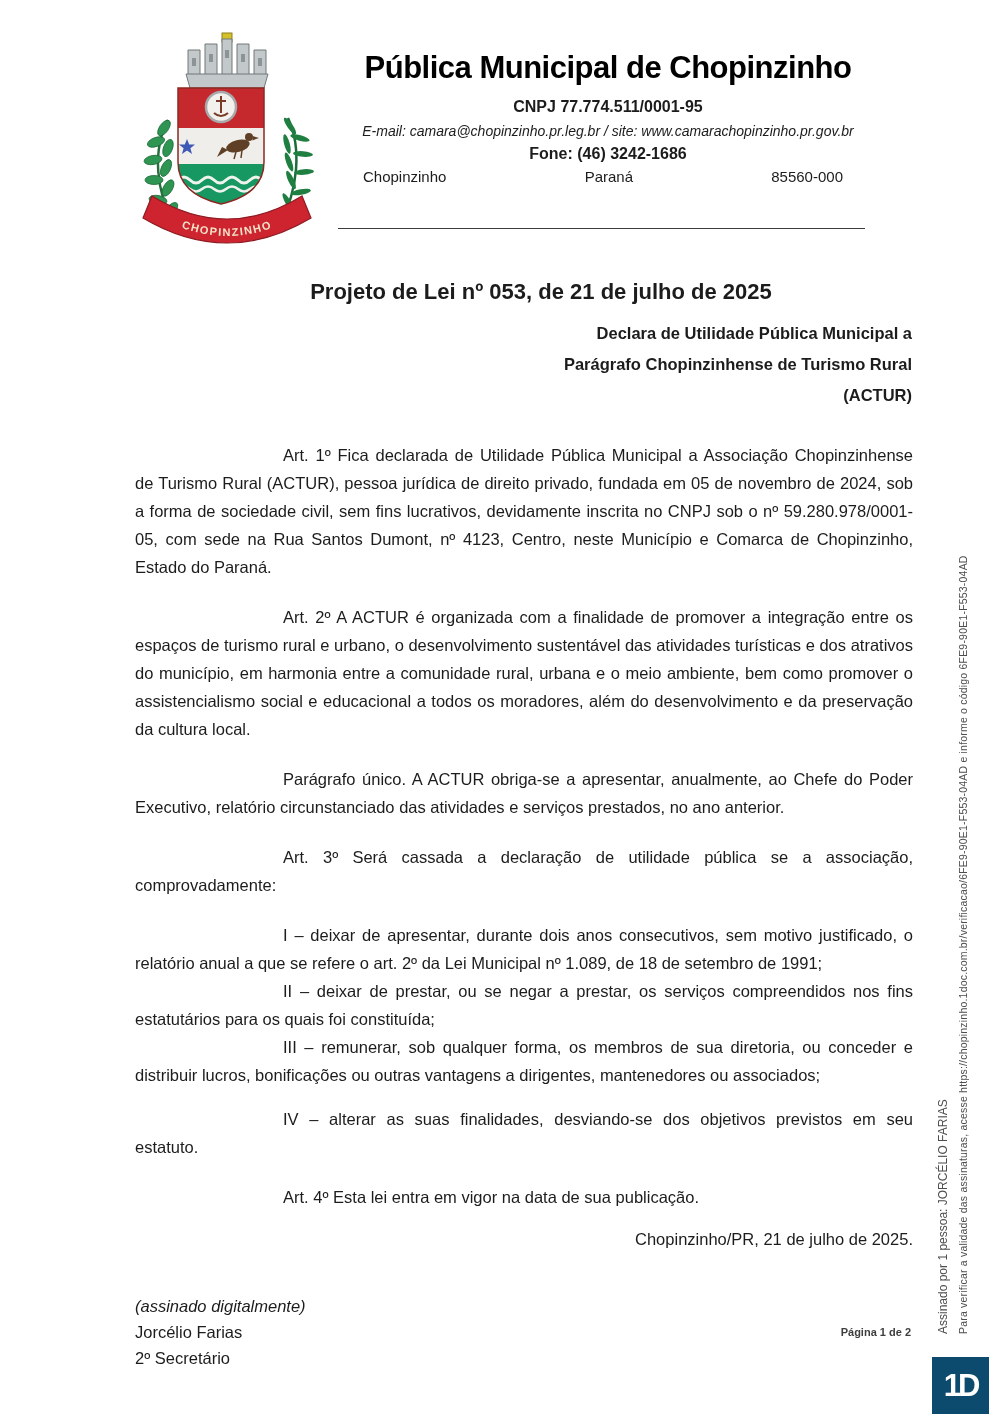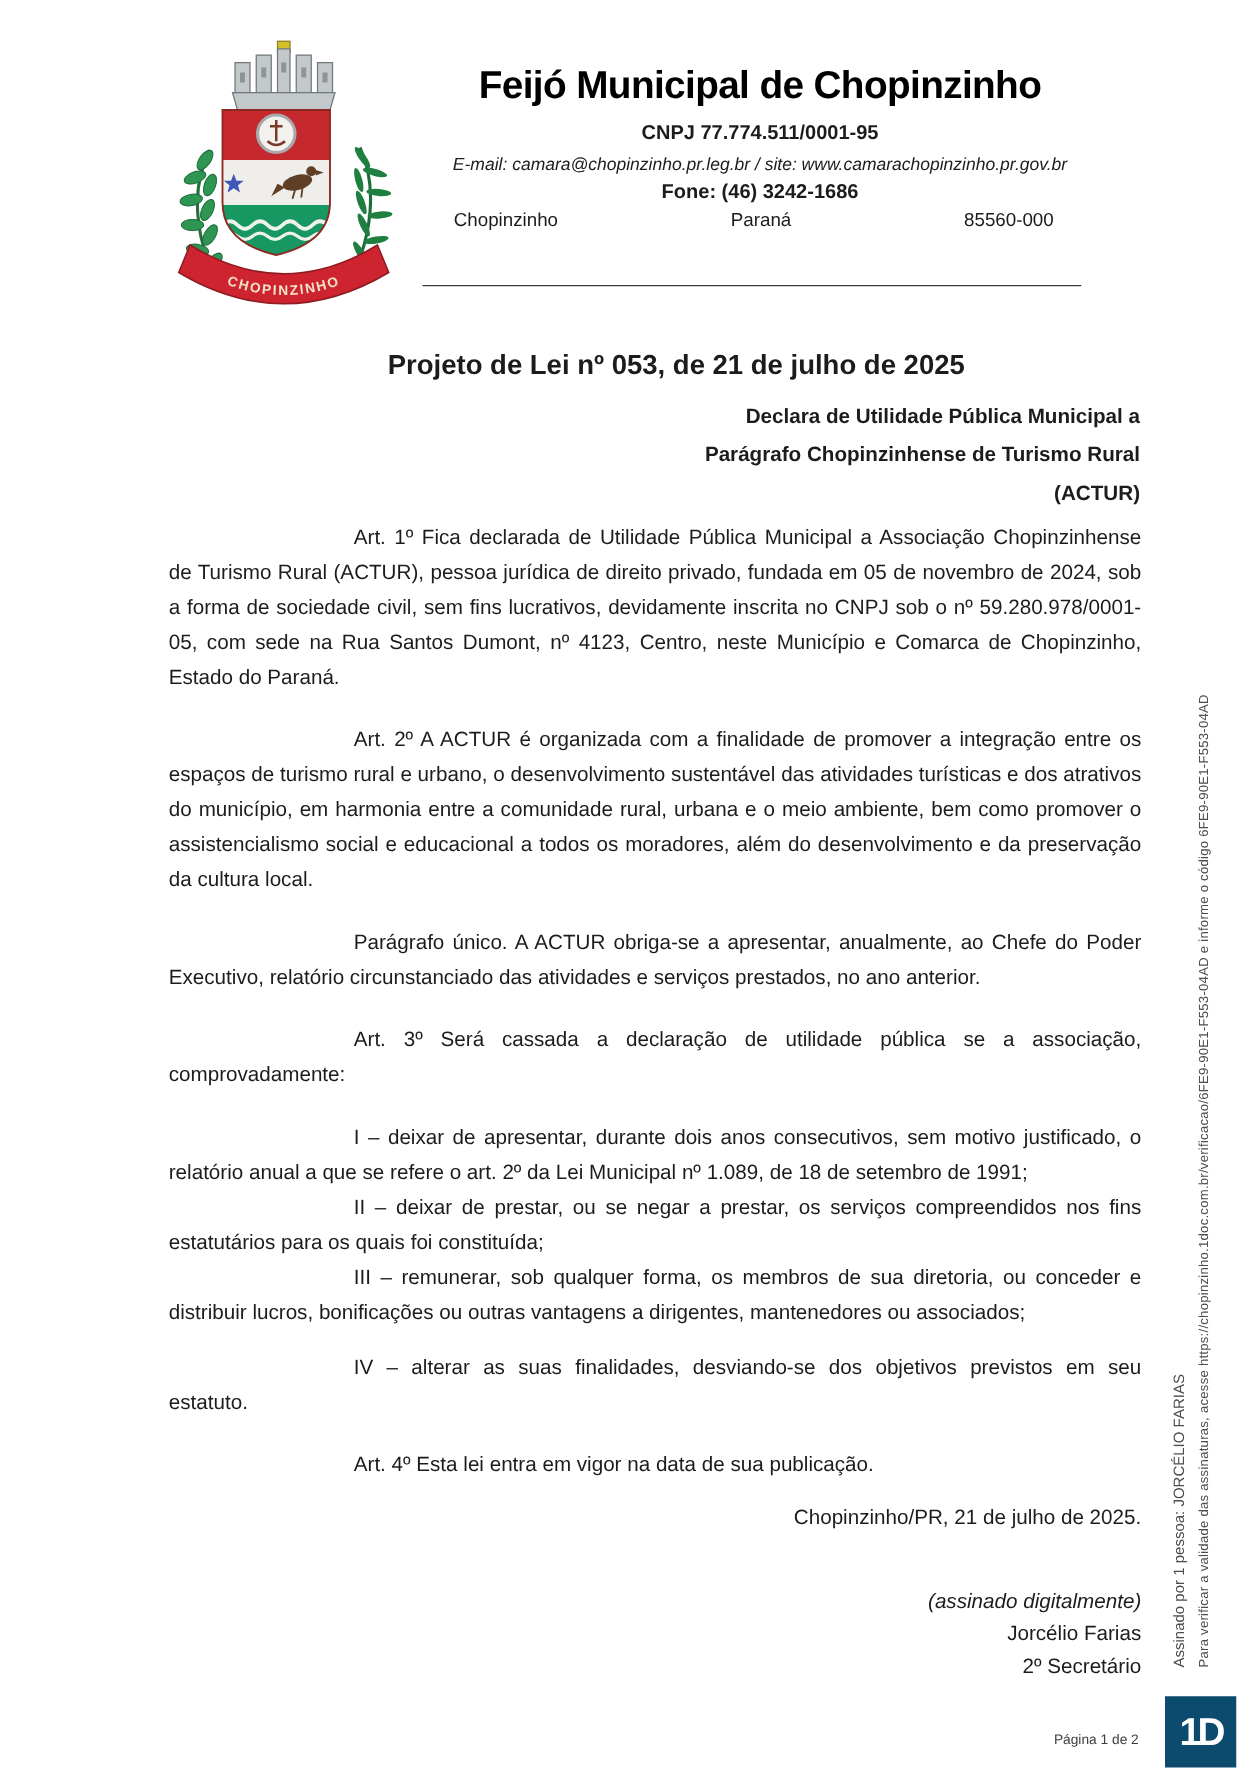--- a/index.html
+++ b/index.html
@@ -13,34 +13,34 @@
   .org-name{font-size:31px;font-weight:bold;color:#000;letter-spacing:-0.5px;}
   .cnpj{font-size:16px;font-weight:bold;margin-top:12px;}
   .email-line{font-size:14px;font-style:italic;margin-top:7px;}
   .phone{font-size:16px;font-weight:bold;margin-top:6px;}
   .address{font-size:15px;margin-top:6px;}
   .city-row{display:flex;justify-content:space-between;margin:5px 55px 0 45px;font-size:15px;}
   .header-rule{position:absolute;left:338px;top:228px;width:527px;border-top:1.5px solid #3c3c3c;height:0;}
   
   .doc-title{position:absolute;left:152px;top:255px;width:778px;text-align:center;font-weight:bold;font-size:22px;margin-top:24px;}
   .ementa{position:absolute;top:318px;left:520px;width:392px;text-align:right;font-size:16.5px;line-height:31px;font-weight:bold;}
-  .body-text{position:absolute;left:135px;top:416px;width:778px;font-size:16.5px;line-height:28px;text-align:justify;}
+  .body-text{position:absolute;left:135px;top:441px;width:778px;font-size:16.5px;line-height:28px;text-align:justify;}
   .body-text p{margin:0 0 22px 0;text-indent:148px;}
   .body-text p.item{margin:0;}
   .body-text p.item-last{margin:16px 0 22px 0;}
   .body-text p.closing{margin:0 0 14px 0;}
   .dateline{text-align:right;text-indent:0 !important;margin:0 0 40px 0 !important;}
-  .signature{text-align:right;line-height:26px;font-size:16.5px;}
+  .signature{text-align:left;line-height:26px;font-size:16.5px;}
   .sig-note{font-style:italic;}
   
   .vtext{position:absolute;white-space:nowrap;color:#4d4d4d;transform:rotate(-90deg);transform-origin:0 0;}
   .vtext.inner{left:936px;top:1334px;font-size:12px;}
   .vtext.outer{left:957px;top:1334px;font-size:10.5px;letter-spacing:0.2px;}
   
-  .page-label{position:absolute;right:89px;top:1386px;font-size:11px;font-weight:normal;color:#3e3e3e;}
+  .page-label{position:absolute;right:89px;top:1326px;font-size:11px;font-weight:bold;color:#3e3e3e;}
   .doc-logo{
     position:absolute;left:932px;top:1357px;width:57px;height:57px;background:#0c4a6e;
     display:flex;align-items:center;justify-content:center;
     color:#ffffff;font-weight:bold;font-size:31px;letter-spacing:-3px;
   }
 </style>
 </head>
 <body>
 
 <div class="page">
@@ -118,21 +118,21 @@
     </g>
     <path d="M40,58 H126 V132 Q126,164 83,174 Q40,164 40,132 Z" fill="none" stroke="#8a2a22" stroke-width="1.5"></path>
 
     <path d="M14,166 Q89,212 164,166 L173,188 Q89,238 5,188 Z" fill="#cd2430" stroke="#8f1b22" stroke-width="1.2"></path>
     <text font-family="Liberation Sans, sans-serif" font-size="11" font-weight="bold" fill="#f2e3c8" letter-spacing="1.5">
       <textPath href="#ribbonPath" startOffset="50%" text-anchor="middle">CHOPINZINHO</textPath>
     </text>
   </svg>
 
   <div class="header-text">
-    <div class="org-name">Feijó Municipal de Chopinzinho</div>
+    <div class="org-name">Pública Municipal de Chopinzinho</div>
     <div class="cnpj">CNPJ 77.774.511/0001-95</div>
     <div class="email-line">E-mail: camara@chopinzinho.pr.leg.br / site: www.camarachopinzinho.pr.gov.br</div>
     <div class="phone">Fone: (46) 3242-1686</div>
     <div class="city-row">
       <span>Chopinzinho</span>
       <span>Paraná</span>
       <span>85560-000</span>
     </div>
   </div>
   <div class="header-rule"></div>

